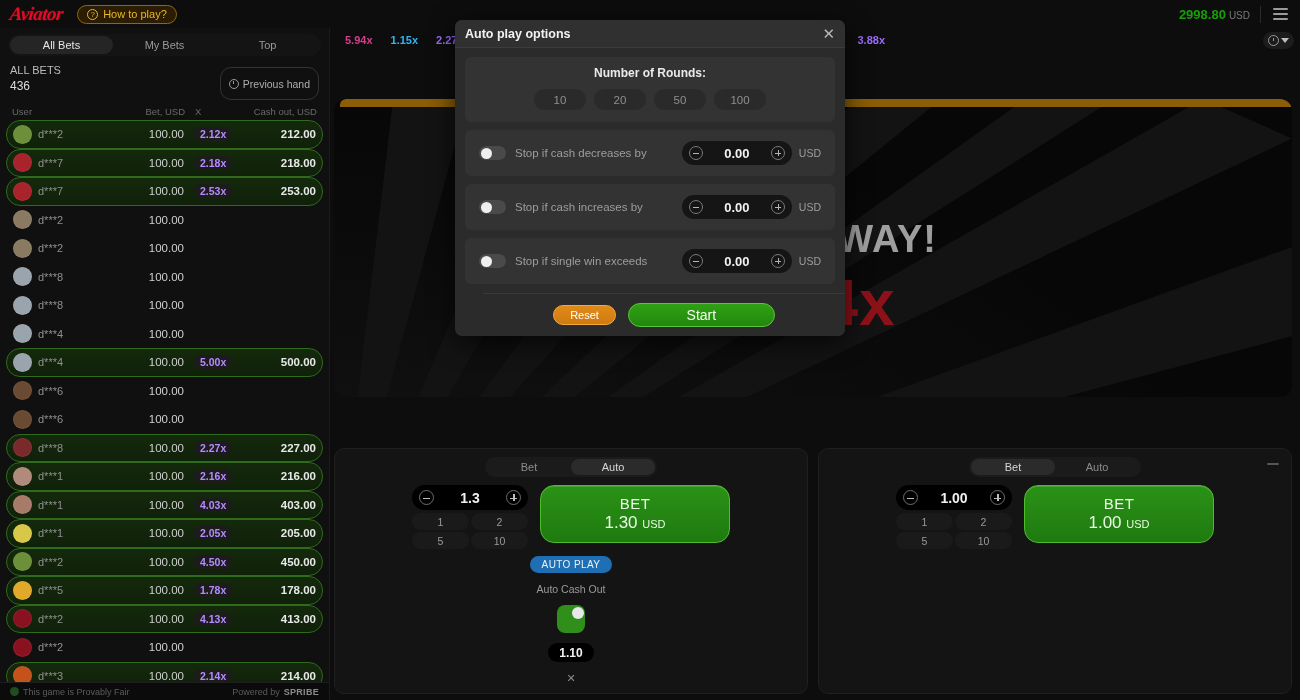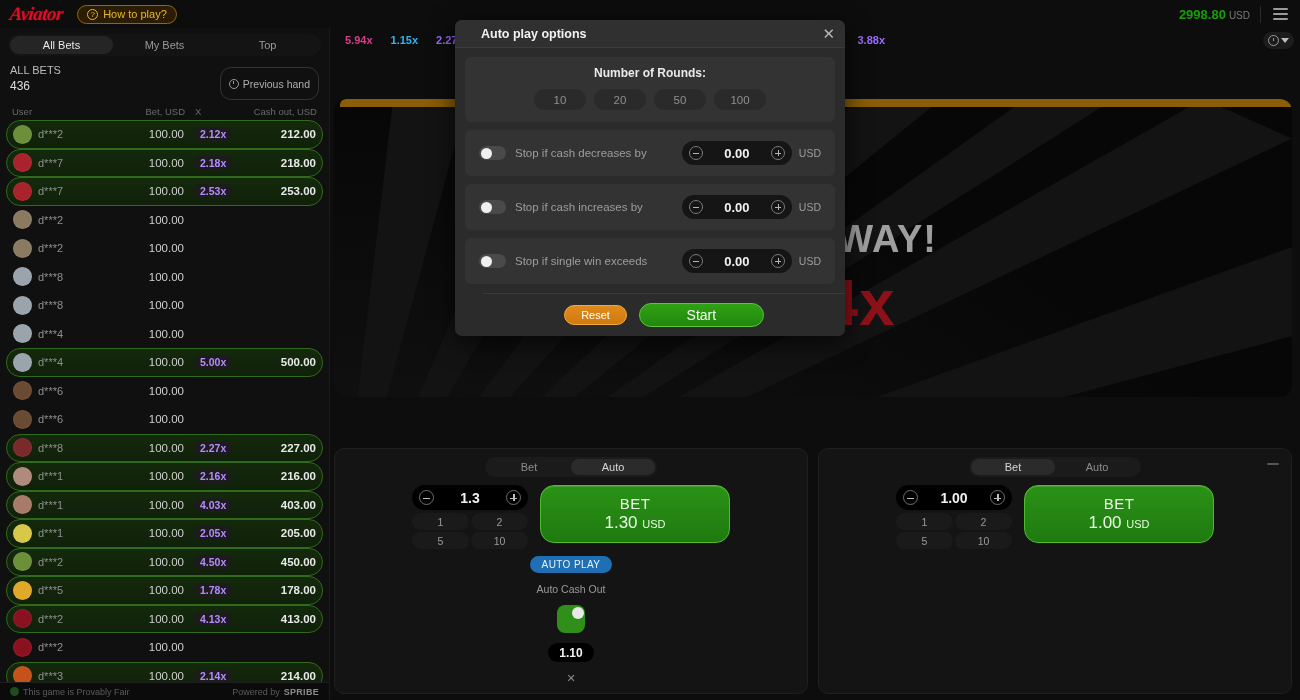--- a/index.html
+++ b/index.html
@@ -249,21 +249,21 @@
   }
   .modal {
     position:absolute; left:455px; top:20px; width:390px;
     background:#2b2b2b; border-radius:7px; overflow:hidden;
     box-shadow:0 6px 26px rgba(0,0,0,0.7);
   }
   .modal-head {
     height:28px; background:#303030; border-bottom:1px solid #3c3c3c;
     display:flex; align-items:center; padding:0 10px;
   }
-  .modal-title { font-size:12.5px; font-weight:700; color:#f2f2f2;margin-left:16px; }
+  .modal-title { font-size:12.5px; font-weight:700; color:#f2f2f2; }
   .modal-close { margin-left:auto; font-size:15px; color:#b8b8b8; line-height:1; }
   .modal-body { padding:9px 10px 0; }
   .rounds-box {
     background:#333; border-radius:6px; padding:9px 10px 12px;
     text-align:center;
   }
   .rounds-label { font-size:12px; color:#eaeaea; font-weight:700; margin-bottom:9px; }
   .rounds-btns { display:flex; justify-content:center; gap:8px; }
   .rbtn {
     background:#2a2a2a; border-radius:12px; width:52px; height:21px;
@@ -296,21 +296,21 @@
     margin-top:9px; background:#2b2b2b; border-top:1px solid #3a3a3a;
     height:43px; display:flex; align-items:center; justify-content:center; gap:12px;margin-left:28px;
   }
   .reset-btn {
     background:linear-gradient(180deg,#e08a1a,#cf7a10); border:1px solid #f0a93c;
     border-radius:11px; height:20px; padding:0 16px;
     display:flex; align-items:center; font-size:11px; color:#fff;
   }
   .start-btn {
     background:linear-gradient(180deg,#2fa114,#22870e); border:1px solid #5cc53a;
-    border-radius:12px; height:24px; width:125px;
+    border-radius:12px; height:24px; width:147px;
     display:flex; align-items:center; justify-content:center;
     font-size:14px; color:#f4fff0;
   }
 </style>
 </head>
 <body>
 
 <div class="app">
 
   <div class="topbar">

